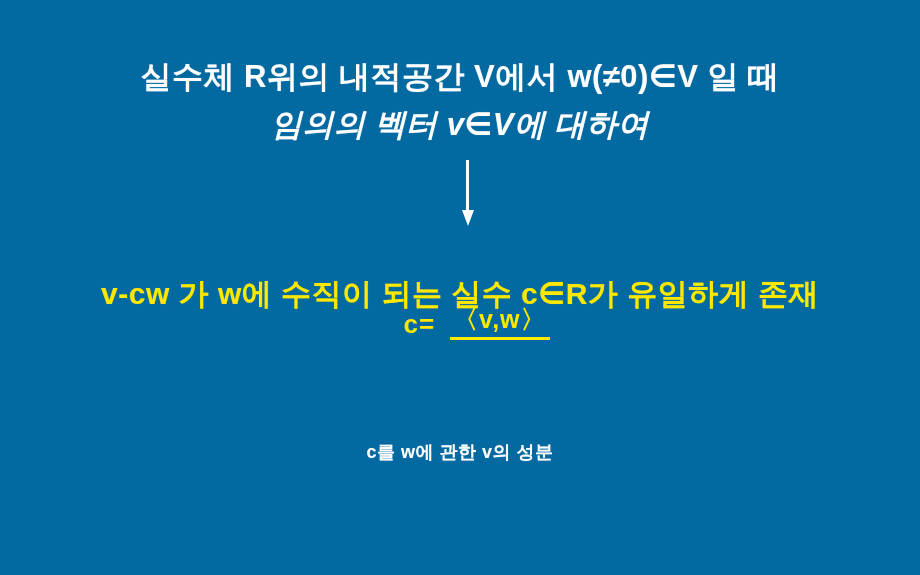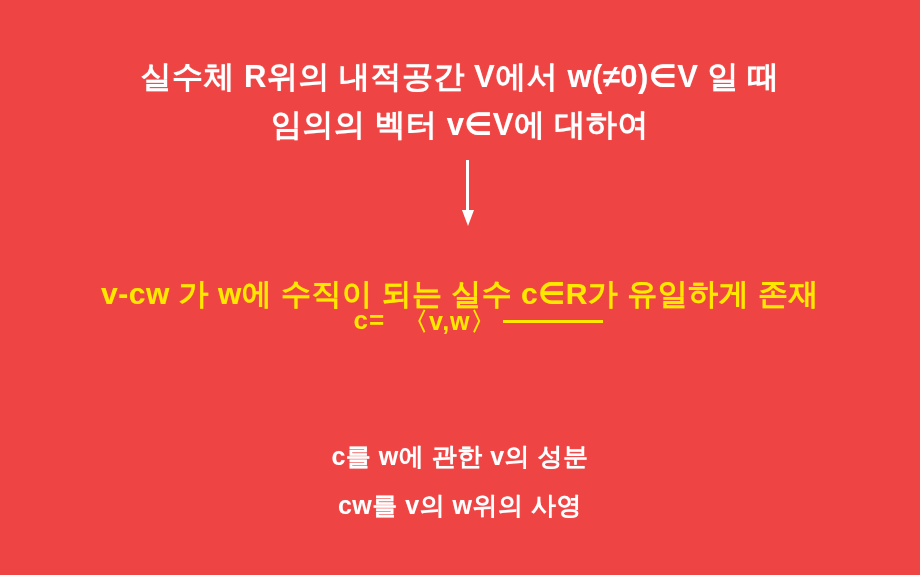--- a/index.html
+++ b/index.html
@@ -14,39 +14,39 @@
     overflow: hidden;
     font-family: "Liberation Sans", "DejaVu Sans", sans-serif;
     position: relative;
   }
   #slide {
     position: absolute;
     left: 0;
     top: 0;
     width: 920px;
     height: 575px;
-    background: #ef4444;
+    background: #0369a1;
   }
 
   .line {
     position: absolute;
     width: 100%;
     text-align: center;
     white-space: nowrap;
     font-weight: bold;
     letter-spacing: 0.5px;
   }
 
   .premise {
     color: #ffffff;
     font-size: 31px;
     text-shadow: 0 0 1px rgba(255,255,255,0.35);
   }
   #premise-line-1 { top: 56px; }
-  #premise-line-2 { top: 104px; }
+  #premise-line-2 { top: 104px; font-style: italic; }
 
   
   #arrow-down {
     position: absolute;
     left: 462px;
     top: 160px;
     width: 10px;
     height: 68px;
   }
   #arrow-shaft {
@@ -92,41 +92,41 @@
     transform: translateX(18px);
   }
   #formula-lhs {
     font-size: 26px;
     font-weight: bold;
     margin-right: 12px;
     letter-spacing: 1px;
   }
   #fraction {
     display: flex;
-    flex-direction: row;
+    flex-direction: column;
     align-items: center;
     justify-content: flex-end;
   }
   #numerator, #denominator {
     font-size: 25px;
     font-weight: bold;
     letter-spacing: 1px;
     line-height: 1.12;
     padding: 0 6px;
   }
   #fraction-bar {
     width: 100px;
     height: 3px;
     background: #ffe800;
     margin: 4px 0 3px 0;
   }
 
   .note {
     color: #ffffff;
-    font-size: 25px;
+    font-size: 18px;
     text-shadow: 0 0 1px rgba(255,255,255,0.3);
   }
   #note-line-1 { top: 440px; }
   #note-line-2 { top: 489px; }
 </style>
 </head>
 <body>
 
 <div id="slide">
 
@@ -146,15 +146,14 @@
       <span id="formula-lhs">c=</span>
       <span id="fraction">
         <span id="numerator">〈v,w〉</span>
         <span id="fraction-bar"></span>
       </span>
     </div>
   </div>
 
   <div class="line note" id="note-line-1">c를 w에 관한 v의 성분</div>
 
-  <div class="line note" id="note-line-2">cw를 v의 w위의 사영</div>
 
 </div>
 
 </body></html>

